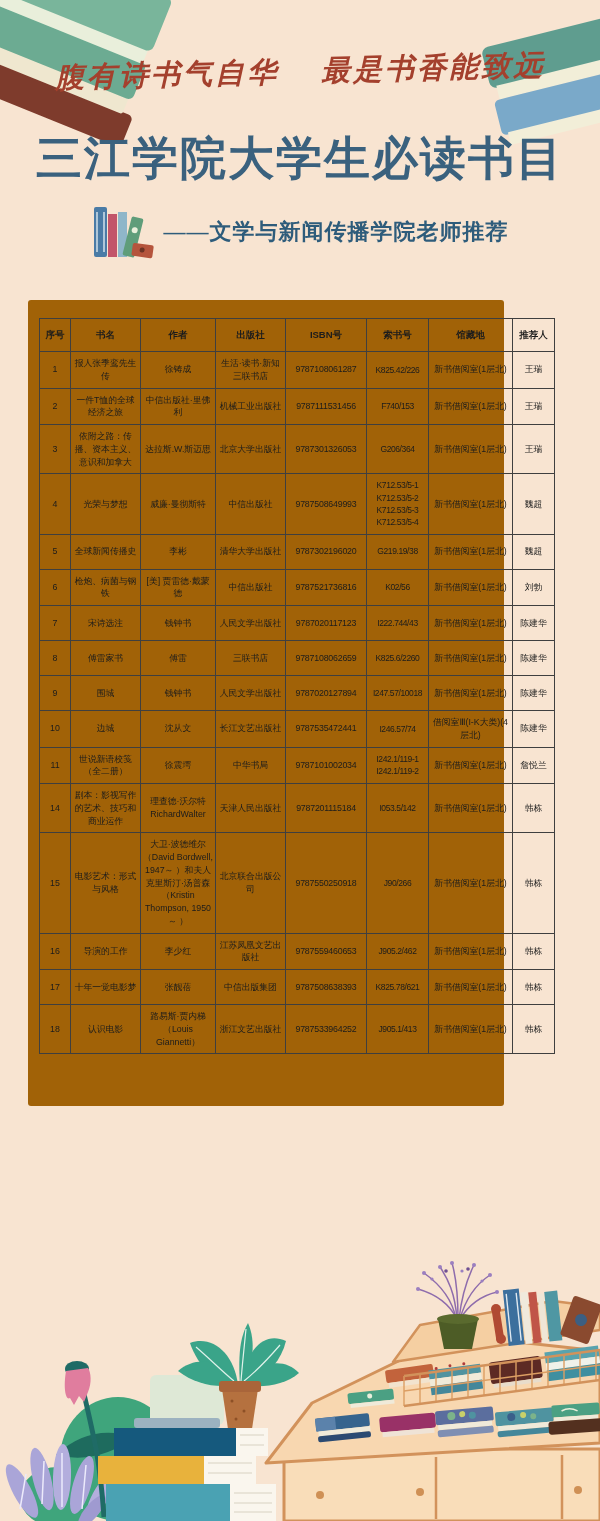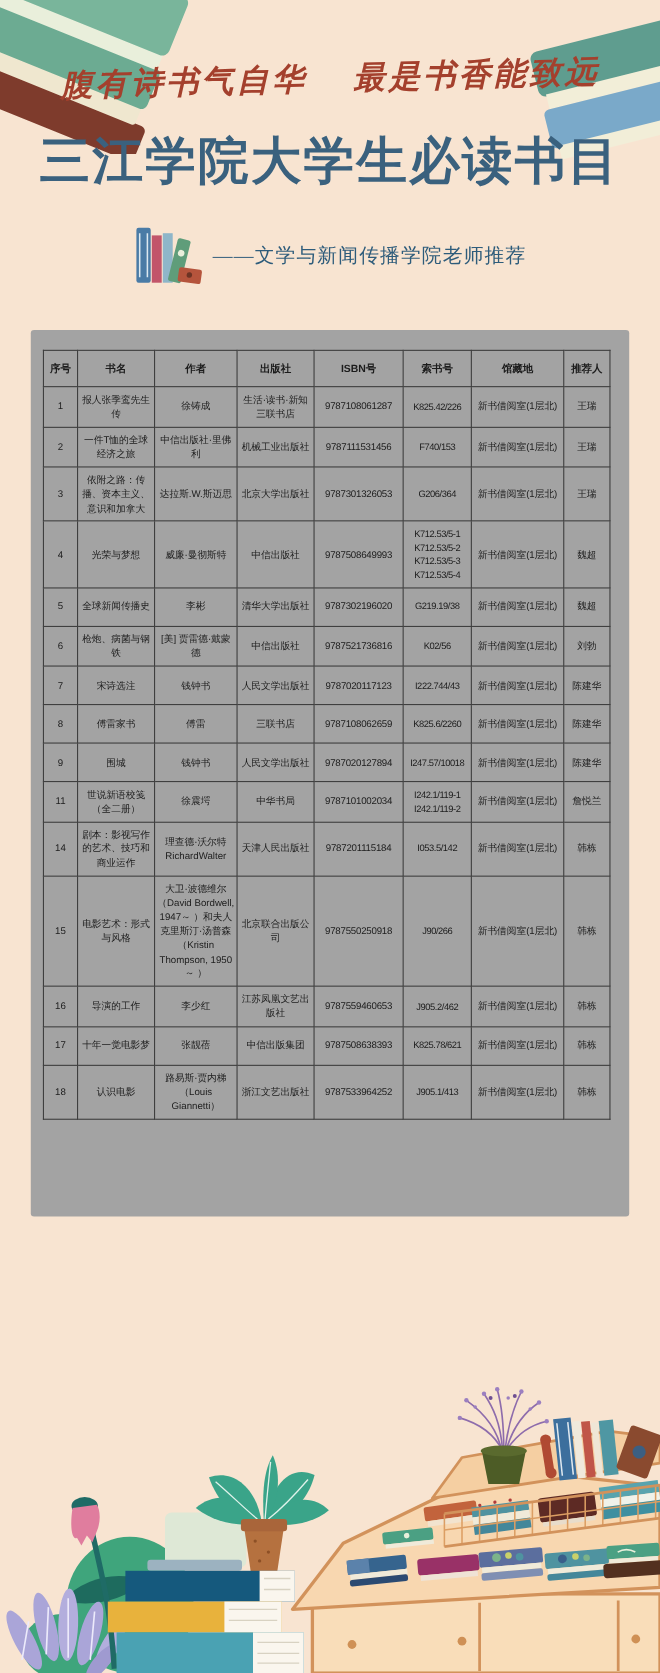--- a/index.html
+++ b/index.html
@@ -8,31 +8,31 @@
 
   
   .deco-tl{position:absolute;left:0;top:0;}
   .deco-tr{position:absolute;right:0;top:5px;}
 
   
   .motto{position:absolute;top:52px;left:0;width:100%;text-align:center;
          font-family:"Liberation Serif",serif;font-style:italic;font-weight:bold;
          font-size:29px;color:#a4402d;letter-spacing:3px;transform:rotate(-1.5deg);}
   .motto .gap{display:inline-block;width:42px;}
-  .page-title{position:absolute;top:116px;left:0;width:100%;margin:0;text-align:center;
+  .page-title{position:absolute;top:128px;left:0;width:100%;margin:0;text-align:center;
          font-family:"Liberation Serif",serif;font-weight:bold;
          font-size:46px;color:#3a617e;letter-spacing:2px;}
   .subtitle-row{position:absolute;top:204px;left:0;width:100%;
          display:flex;justify-content:center;align-items:center;gap:10px;}
-  .subtitle{font-family:"Liberation Serif",serif;font-weight:normal;
-         font-size:18px;color:#2e5c7b;letter-spacing:1px;}
+  .subtitle{font-family:"Liberation Serif",serif;font-weight:bold;
+         font-size:22px;color:#2e5c7b;letter-spacing:1px;}
 
   
-  .panel{position:absolute;left:28px;top:300px;width:544px;min-height:806px;
-         background:#a3a3a3;border-radius:3px;box-sizing:border-box;
+  .panel{position:absolute;left:28px;top:300px;width:476px;min-height:806px;
+         background:#a16207;border-radius:3px;box-sizing:border-box;
          padding:18px 12px 0 11px;}
   table{width:515px;table-layout:fixed;border-collapse:collapse;
         border:1.5px solid #3f3f3f;}
   col.c0{width:31px}col.c1{width:70px}col.c2{width:75px}col.c3{width:70px}
   col.c4{width:81px}col.c5{width:62px}col.c6{width:84px}col.c7{width:42px}
   th,td{border:1px solid #3f3f3f;text-align:center;vertical-align:middle;
         color:#1c1c1c;overflow-wrap:break-word;}
   th{font-size:9.5px;font-weight:bold;height:28px;padding:2px 1px;}
   td{font-size:8.8px;line-height:1.45;padding:5px 2px;height:24px;white-space:pre-line;}
   td.c5{font-size:8.5px;letter-spacing:-0.4px;text-align:center;}
@@ -211,20 +211,30 @@
     <td class="c0">9</td>
     <td class="c1">围城</td>
     <td class="c2">钱钟书</td>
     <td class="c3">人民文学出版社</td>
     <td class="c4">9787020127894</td>
     <td class="c5">I247.57/10018</td>
     <td class="c6">新书借阅室(1层北)</td>
     <td class="c7">陈建华</td>
   </tr>
 
+  <tr>
+    <td class="c0">10</td>
+    <td class="c1">边城</td>
+    <td class="c2">沈从文</td>
+    <td class="c3">长江文艺出版社</td>
+    <td class="c4">9787535472441</td>
+    <td class="c5">I246.57/74</td>
+    <td class="c6">借阅室Ⅲ(I-K大类)(4层北)</td>
+    <td class="c7">陈建华</td>
+  </tr>
 
   <tr>
     <td class="c0">11</td>
     <td class="c1">世说新语校笺（全二册）</td>
     <td class="c2">徐震堮</td>
     <td class="c3">中华书局</td>
     <td class="c4">9787101002034</td>
     <td class="c5">I242.1/119-1
 I242.1/119-2</td>
     <td class="c6">新书借阅室(1层北)</td>

